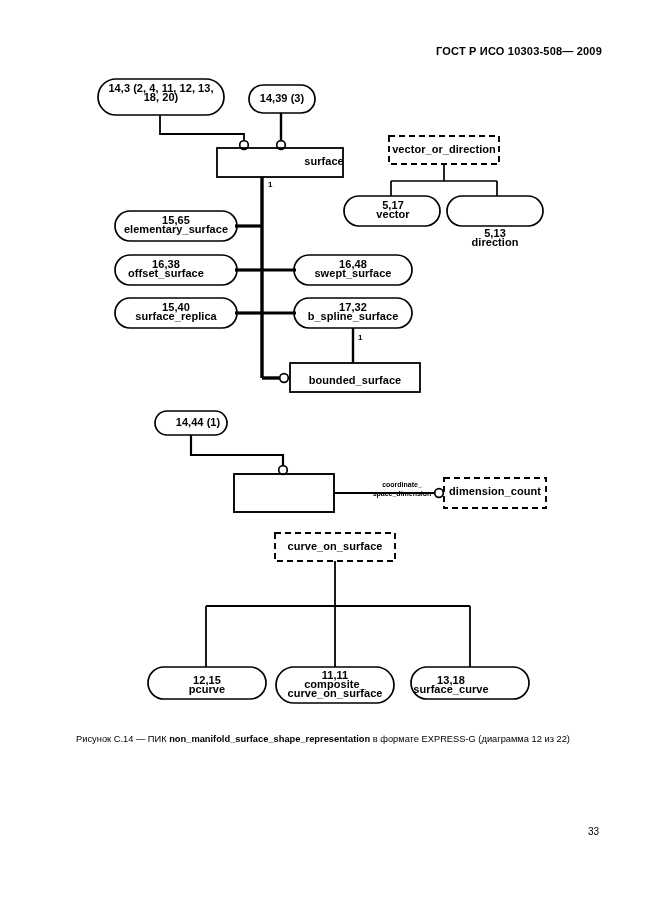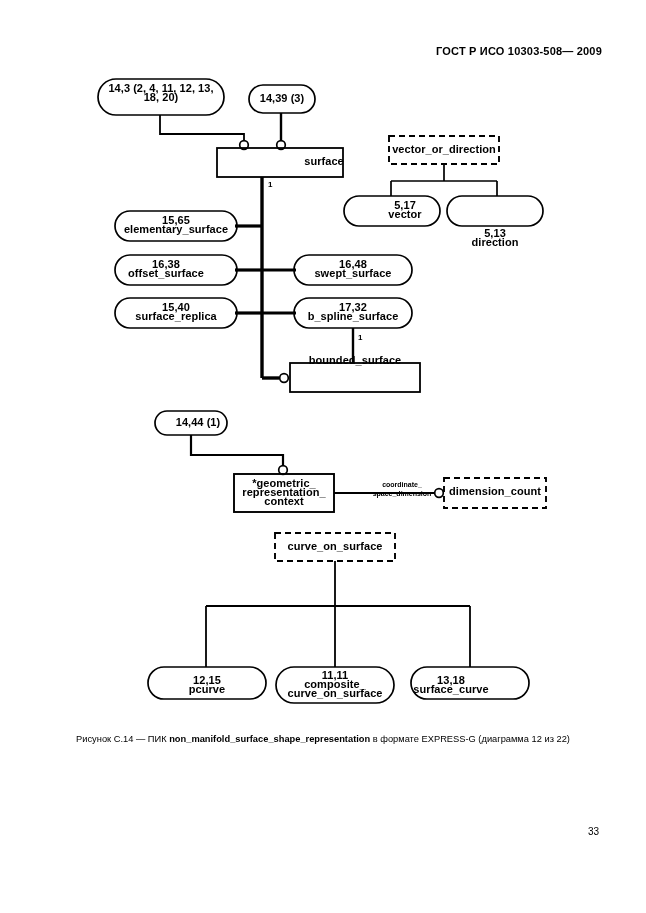--- a/index.html
+++ b/index.html
@@ -166,48 +166,45 @@
 
   <div class="node-label" style="left:98px; top:84px; width:126px;">14,3 (2, 4, 11, 12, 13,
 18, 20)</div>
 
   <div class="node-label" style="left:249px; top:94px; width:66px;">14,39 (3)</div>
 
   <div class="node-label" style="left:217px; top:157px; width:126px;margin-left:44px;">surface</div>
 
   <div class="node-label" style="left:389px; top:145px; width:110px;">vector_or_direction</div>
 
-  <div class="node-label" style="left:344px; top:201px; width:98px;margin-left:12px;">5,17
+  <div class="node-label" style="left:344px; top:201px; width:98px;">5,17
 vector</div>
 
   <div class="node-label" style="left:447px; top:201px; width:96px;margin-top:28px;">5,13
 direction</div>
 
   <div class="node-label" style="left:115px; top:216px; width:122px;">15,65
 elementary_surface</div>
 
   <div class="node-label" style="left:115px; top:260px; width:102px;">16,38
 offset_surface</div>
 
   <div class="node-label" style="left:115px; top:303px; width:122px;">15,40
 surface_replica</div>
 
   <div class="node-label" style="left:294px; top:260px; width:118px;">16,48
 swept_surface</div>
 
   <div class="node-label" style="left:294px; top:303px; width:118px;">17,32
 b_spline_surface</div>
 
-  <div class="node-label" style="left:290px; top:356px; width:130px;">bounded_surface</div>
+  <div class="node-label" style="left:290px; top:376px; width:130px;">bounded_surface</div>
 
   <div class="node-label" style="left:155px; top:418px; width:72px;padding-left:7px;">14,44 (1)</div>
 
-  <div class="node-label" style="left:234px; top:479px; width:100px;">*geometric_
-representation_
-context</div>
 
   <div class="node-label" style="left:444px; top:487px; width:102px;">dimension_count</div>
 
   <div class="node-label" style="left:275px; top:542px; width:120px;">curve_on_surface</div>
 
   <div class="node-label" style="left:148px; top:676px; width:118px;">12,15
 pcurve</div>
 
   <div class="node-label" style="left:276px; top:671px; width:118px;">11,11
 composite_

